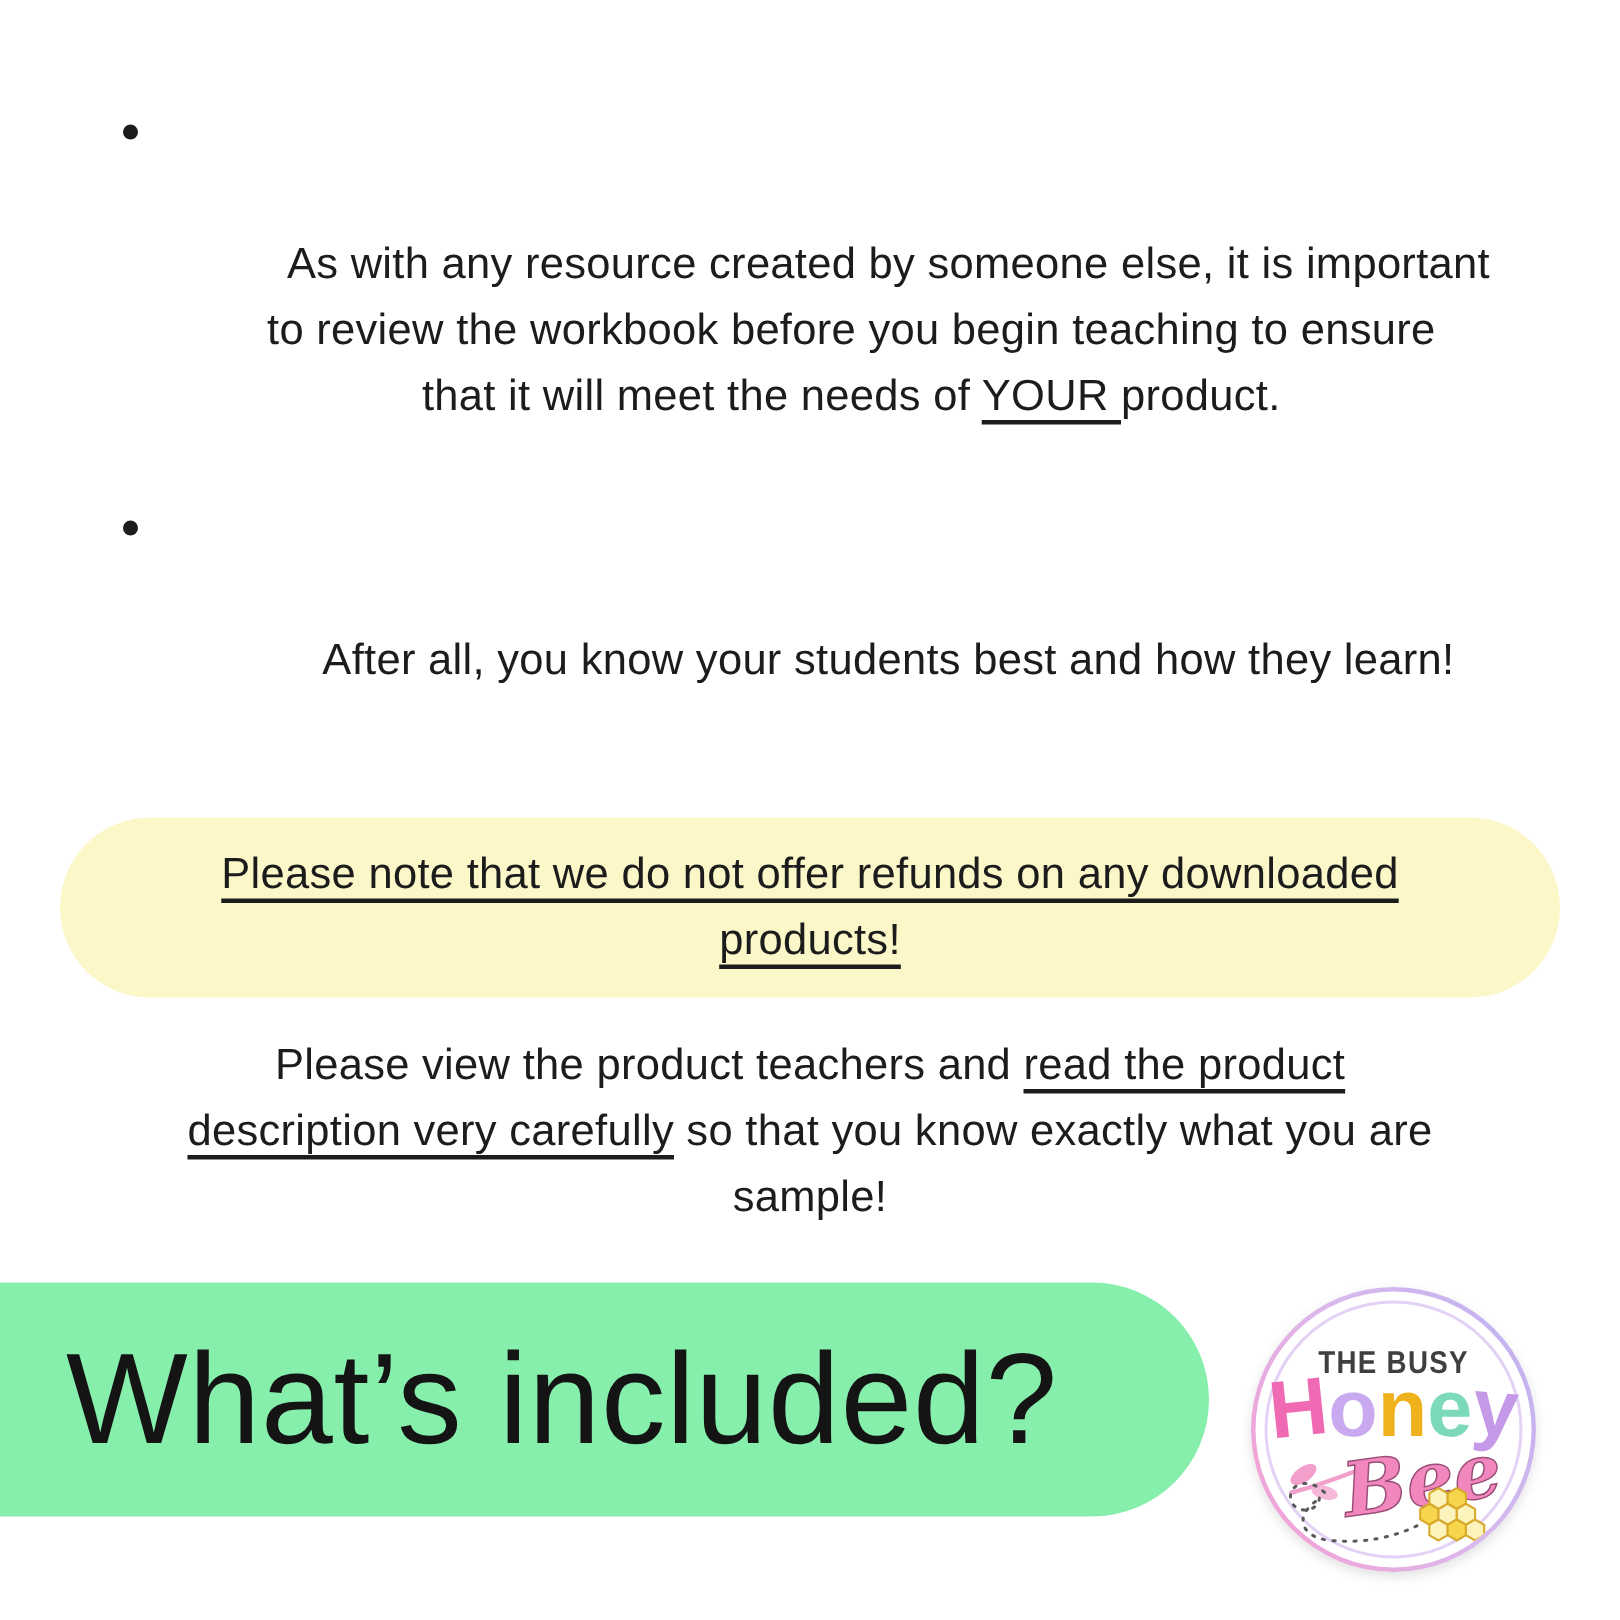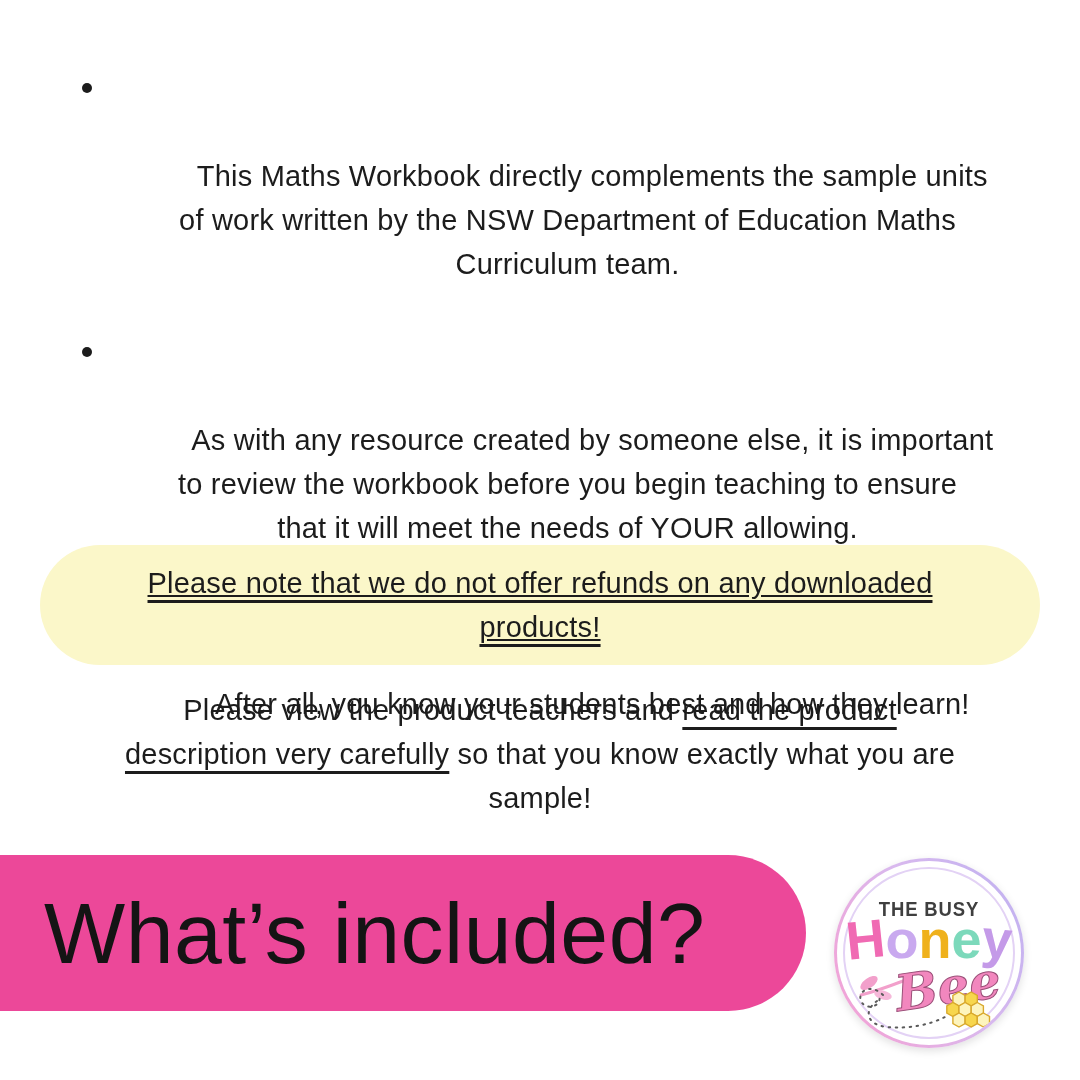--- a/index.html
+++ b/index.html
@@ -48,42 +48,41 @@
     display: flex; align-items: center; justify-content: center;
   }
   .refund-note p {
     margin: 0;
     text-align: center;
     font-size: 29px;
     font-weight: 300;
     line-height: 44px;
     letter-spacing: 0.2px;
     white-space: pre-wrap;
-    text-decoration: underline;
   }
 
   
   .preview-para {
     position: absolute;
     left: 40px; right: 40px; top: 688px;
     margin: 0;
     text-align: center;
     font-size: 29px;
     font-weight: 300;
     line-height: 44px;
     letter-spacing: 0.2px;
     white-space: pre-wrap;
   }
 
   
   .included-banner {
     position: absolute;
     left: 0; top: 855px;
     width: 806px; height: 156px;
-    background: #ec4899;
+    background: #86efac;
     border-radius: 0 100px 100px 0;
     display: flex; align-items: center;
   }
   .included-banner h1 {
     margin: 0 0 0 44px;
     font-size: 86px;
     font-weight: 300;
     letter-spacing: 0.5px;
     color: #141414;
     white-space: nowrap;
@@ -141,29 +140,23 @@
   .honeycomb { position: absolute; right: 24px; bottom: 10px; }
 </style>
 </head>
 <body>
 
 <div class="page">
 
   <ul class="bullets">
     <li>
       <span class="dot"></span>
-      <span><span>This Maths Workbook directly complements the sample units
-of work written by the NSW Department of Education Maths
-Curriculum team.</span></span>
-    </li>
-    <li>
-      <span class="dot"></span>
       <span><span>As with any resource created by someone else, it is important
 to review the workbook before you begin teaching to ensure
-that it will meet the needs of </span><span class="u">YOUR </span><span>allowing.</span></span>
+that it will meet the needs of </span><span class="u">YOUR </span><span>product.</span></span>
     </li>
     <li>
       <span class="dot"></span>
       <span><span>After all, you know your students best and how they learn!</span></span>
     </li>
   </ul>
 
   <div class="refund-note">
     <p><span class="u">Please note that we do not offer refunds on any downloaded
 products!</span></p>

